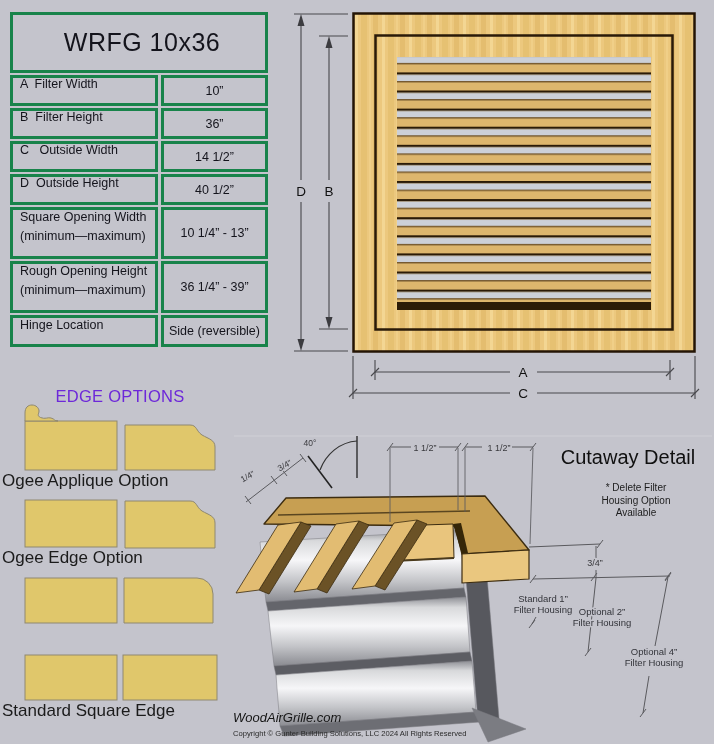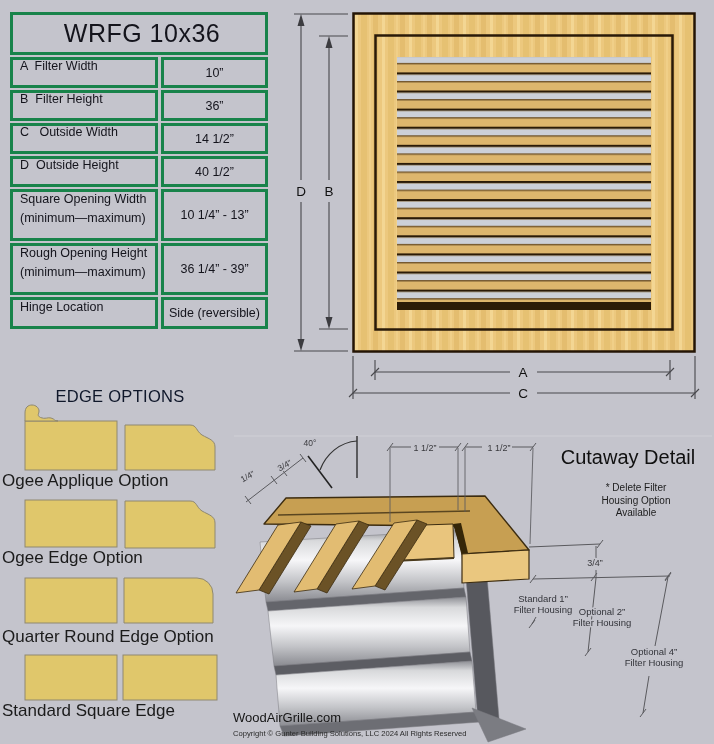--- a/index.html
+++ b/index.html
@@ -4,38 +4,38 @@
 <style>
   html,body { margin:0; padding:0; background:#c4c4cc; }
   #app {
     position:relative; width:714px; height:744px; background:#c4c4cc;
     font-family:"Liberation Sans", sans-serif; overflow:hidden;
     color:#14141c;
   }
   
   .spec-table { position:absolute; left:10px; top:12px; width:258px; }
   .cellb { border:3px solid #18834a; box-sizing:border-box; background:transparent; }
-  .t-title { height:43px; margin-bottom:2px; display:flex; align-items:center; justify-content:center;
+  .t-title { height:61px; margin-bottom:2px; display:flex; align-items:center; justify-content:center;
              font-size:25px; letter-spacing:0.5px;padding-left:6px; }
   .t-row { display:flex; margin-bottom:2px; }
   .t-label { width:148px; margin-right:3px; padding:2px 4px 14px 7px; display:flex; flex-direction:column;
              justify-content:center; font-size:12.5px; line-height:1.5; white-space:pre-wrap; }
   .t-value { width:107px; display:flex; align-items:center; justify-content:center; font-size:12.5px; text-align:center; }
   .h31 { height:31px; } .h52 { height:52px; } .h32 { height:32px; }
   
   .grille-svg  { position:absolute; left:290px; top:0; }
   .edges-svg   { position:absolute; left:0; top:380px; }
   .cutaway-svg { position:absolute; left:234px; top:412px; }
   
   .edge-title { position:absolute; left:0; top:387px; width:240px; text-align:center;
-                font-size:16.5px; color:#0f172a; letter-spacing:0.3px; }
+                font-size:16.5px; color:#6d28d9; letter-spacing:0.3px; }
   .edge-label { position:absolute; left:2px; width:232px; text-align:left; font-size:17px; color:#1b1b1b; }
   .el-0 { top:471px; } .el-1 { top:548px; } .el-2 { top:627px; } .el-3 { top:701px; }
   
-  .footer-site { position:absolute; left:233px; top:710px; font-size:13px; color:#151515; }
+  .footer-site { position:absolute; left:233px; top:710px; font-size:13px; color:#151515;font-style:italic; }
   .footer-copy { position:absolute; left:233px; top:729px; font-size:7.6px; color:#2a2a2a; }
   
   text { font-family:"Liberation Sans", sans-serif; }
   .dimletter { font-size:13.5px; fill:#111; text-anchor:middle; }
   .cd-title  { font-size:20px; fill:#101010; text-anchor:middle; }
   .cd-note   { font-size:10px; fill:#1c1c1c; text-anchor:middle; }
   .cd-dim    { font-size:9px; fill:#3a3a3e; text-anchor:middle; }
   .cd-dim-sm { font-size:8.5px; fill:#3a3a3e; text-anchor:middle; }
   .cd-house  { font-size:9.5px; fill:#33343a; text-anchor:middle; }
   .halo { paint-order:stroke; stroke:#c4c4cc; stroke-width:3px; stroke-linejoin:round; }
@@ -156,21 +156,20 @@
       </g>
       <g>
         <rect x="25" y="275" width="92" height="45"></rect>
         <rect x="123" y="275" width="94" height="45"></rect>
       </g>
     </g>
   </svg>
 
   <div class="edge-label el-0">Ogee Applique Option</div>
   <div class="edge-label el-1">Ogee Edge Option</div>
-  <div class="edge-label el-2">Quarter Round Edge Option</div>
   <div class="edge-label el-3">Standard Square Edge</div>
 
   <svg class="cutaway-svg" width="480" height="332" viewBox="0 0 480 332">
     <defs>
       <linearGradient id="silv" x1="0" y1="0" x2="0" y2="1">
         <stop offset="0" stop-color="#8e8f95"></stop>
         <stop offset="0.15" stop-color="#d8d9db"></stop>
         <stop offset="0.42" stop-color="#f6f6f8"></stop>
         <stop offset="0.72" stop-color="#c2c3c7"></stop>
         <stop offset="1" stop-color="#8a8b91"></stop>

